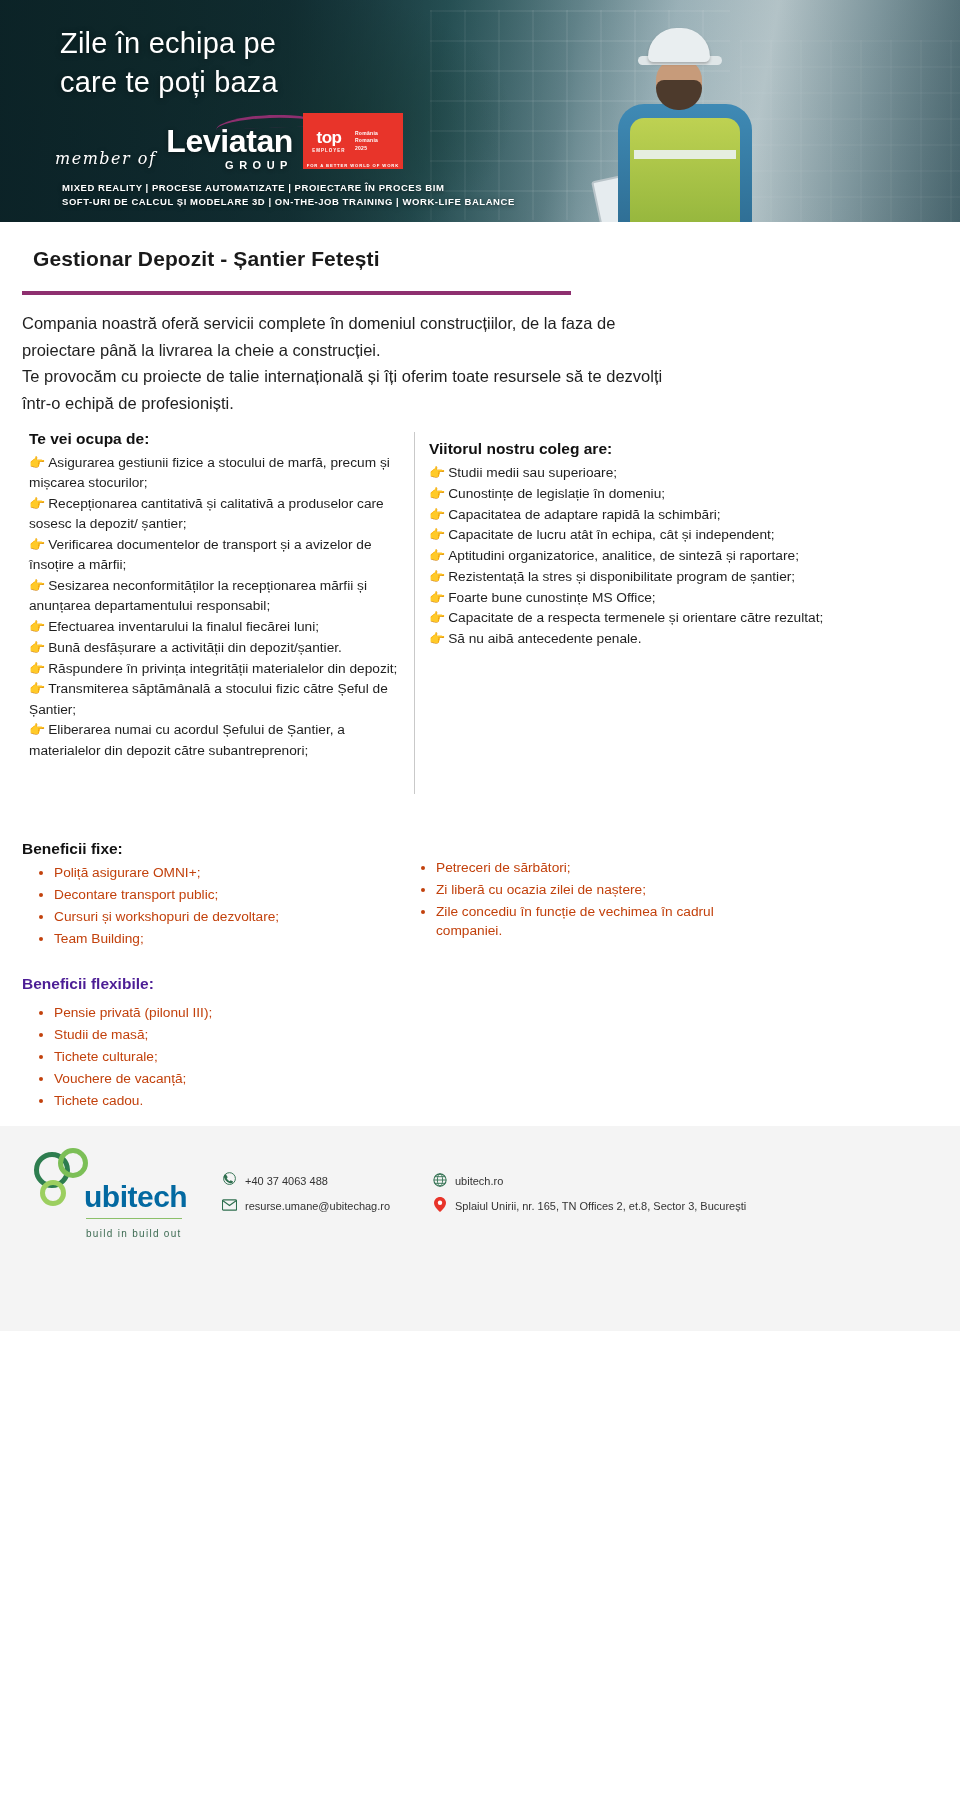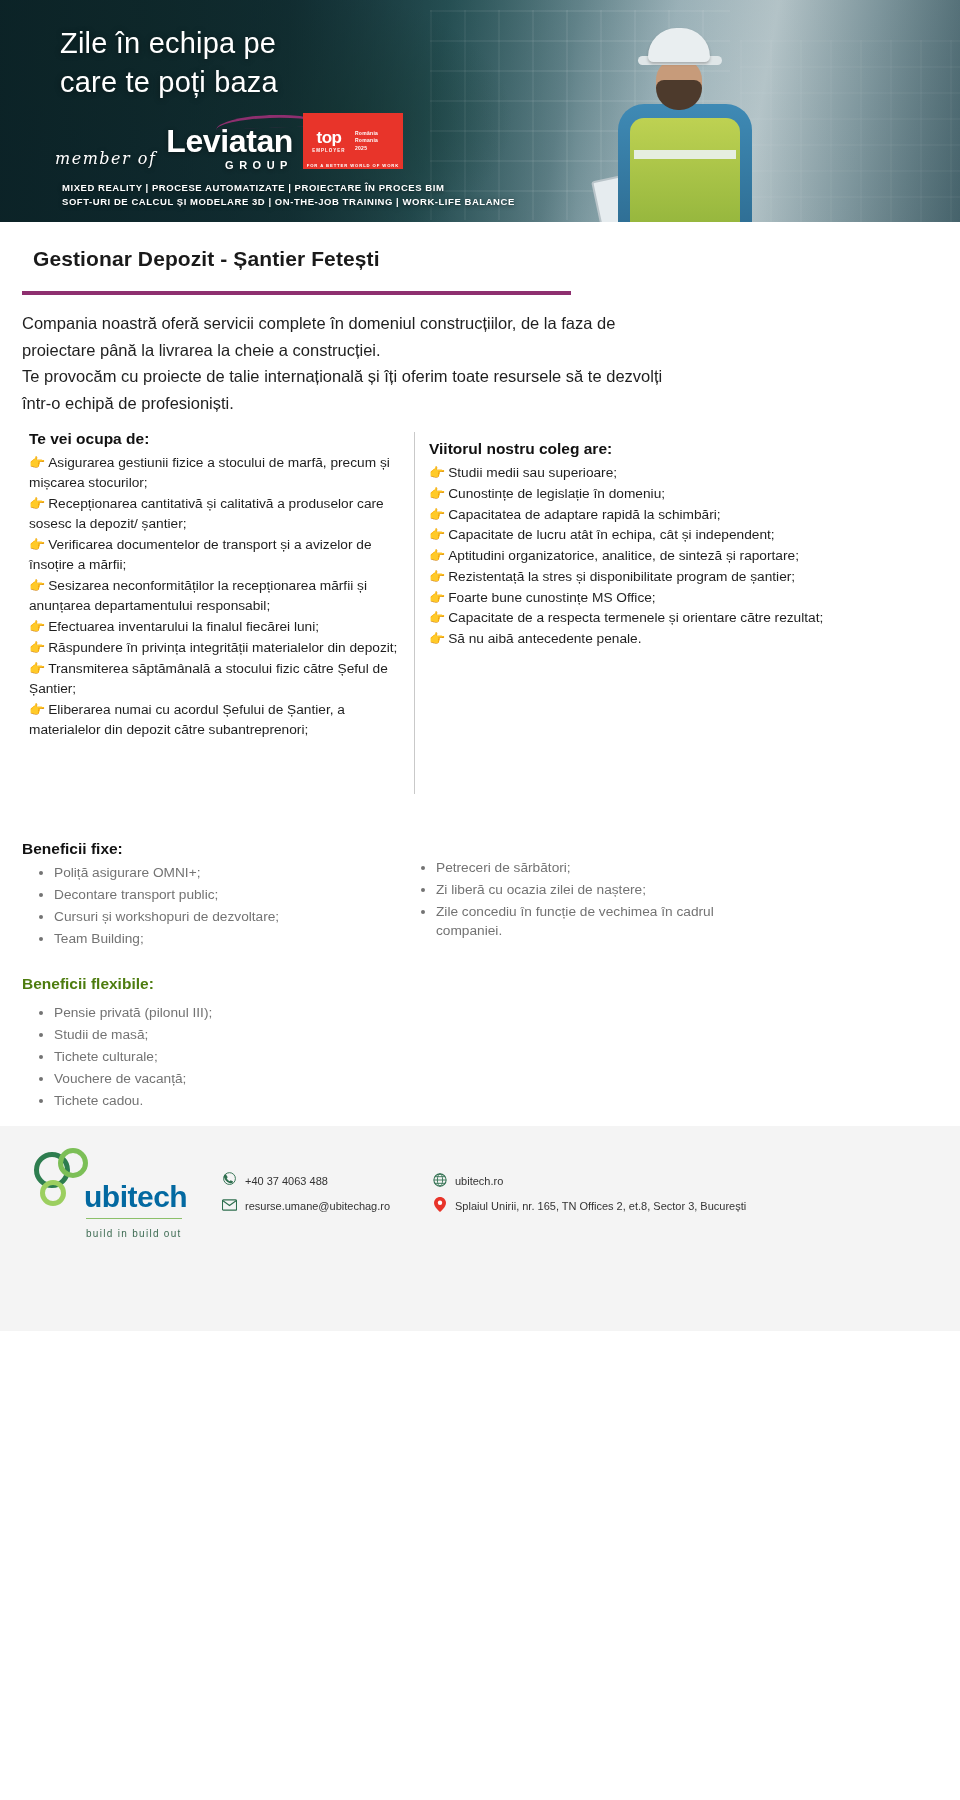--- a/index.html
+++ b/index.html
@@ -210,28 +210,28 @@
     font-size: 15.5px; font-weight: 700; color: #111;
   }
   .benefits-fixe-list {
     position: absolute; left: 38px; top: 863px; width: 330px;
   }
   .benefits-fixe-list2 {
     position: absolute; left: 420px; top: 858px; width: 360px;
   }
   .benefits-flex-head {
     position: absolute; left: 22px; top: 975px;
-    font-size: 15.5px; font-weight: 700; color: #4d7c0f;
+    font-size: 15.5px; font-weight: 700; color: #4c1d95;
   }
   .benefits-flex-list {
     position: absolute; left: 38px; top: 1003px; width: 330px;
   }
   .dot-list { list-style: disc; padding-left: 16px; }
   .dot-list li {
-    font-size: 13.7px; line-height: 1.42; color: #737373;
+    font-size: 13.7px; line-height: 1.42; color: #c2410c;
     margin-bottom: 2.5px;
   }
 
   
   .footer {
     position: absolute; left: 0; top: 1126px;
     width: 960px; height: 205px;
     background: #f4f4f4;
   }
   .ubitech-logo {
@@ -330,20 +330,21 @@
 <div class="col-divider"></div>
 <div class="cols">
   <div class="col-left">
     <div class="col-head">Te vei ocupa de:</div>
     <ul class="bullet-list">
         <li><span class="hand">👉</span><span class="hand-in">Asigurarea gestiunii fizice a stocului de marfă, precum și mișcarea stocurilor;</span></li>
         <li><span class="hand">👉</span><span class="hand-in">Recepționarea cantitativă și calitativă a produselor care sosesc la depozit/ șantier;</span></li>
         <li><span class="hand">👉</span><span class="hand-in">Verificarea documentelor de transport și a avizelor de însoțire a mărfii;</span></li>
         <li><span class="hand">👉</span><span class="hand-in">Sesizarea neconformităților la recepționarea mărfii și anunțarea departamentului responsabil;</span></li>
         <li><span class="hand">👉</span><span class="hand-in">Efectuarea inventarului la finalul fiecărei luni;</span></li>
+        <li><span class="hand">👉</span><span class="hand-in">Bună desfășurare a activității din depozit/șantier.</span></li>
         <li><span class="hand">👉</span><span class="hand-in">Răspundere în privința integrității materialelor din depozit;</span></li>
         <li><span class="hand">👉</span><span class="hand-in">Transmiterea săptămânală a stocului fizic către Șeful de Șantier;</span></li>
         <li><span class="hand">👉</span><span class="hand-in">Eliberarea numai cu acordul Șefului de Șantier, a materialelor din depozit către subantreprenori;</span></li>
       </ul>
   </div>
   <div class="col-right">
     <div class="col-head">Viitorul nostru coleg are:</div>
     <ul class="bullet-list">
         <li><span class="hand">👉</span><span class="hand-in">Studii medii sau superioare;</span></li>
         <li><span class="hand">👉</span><span class="hand-in">Cunostințe de legislație în domeniu;</span></li>

